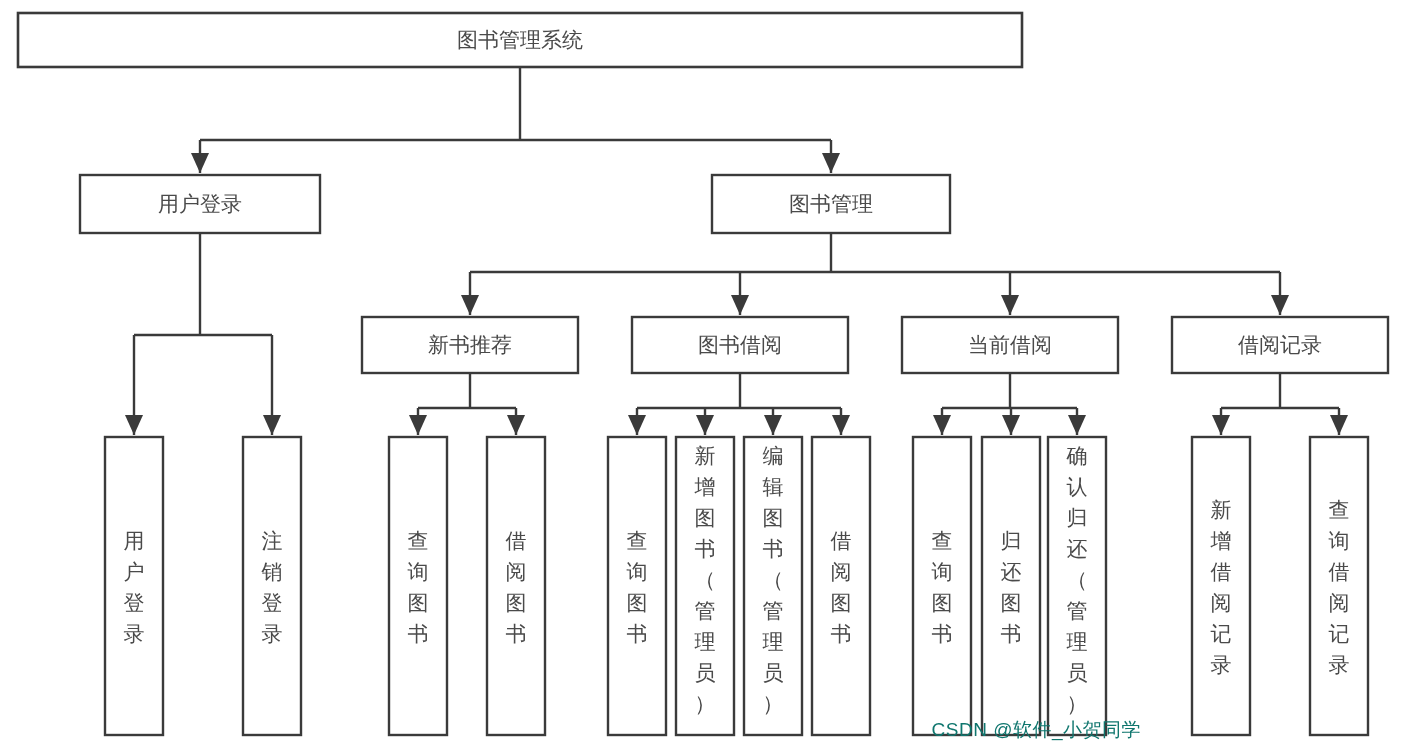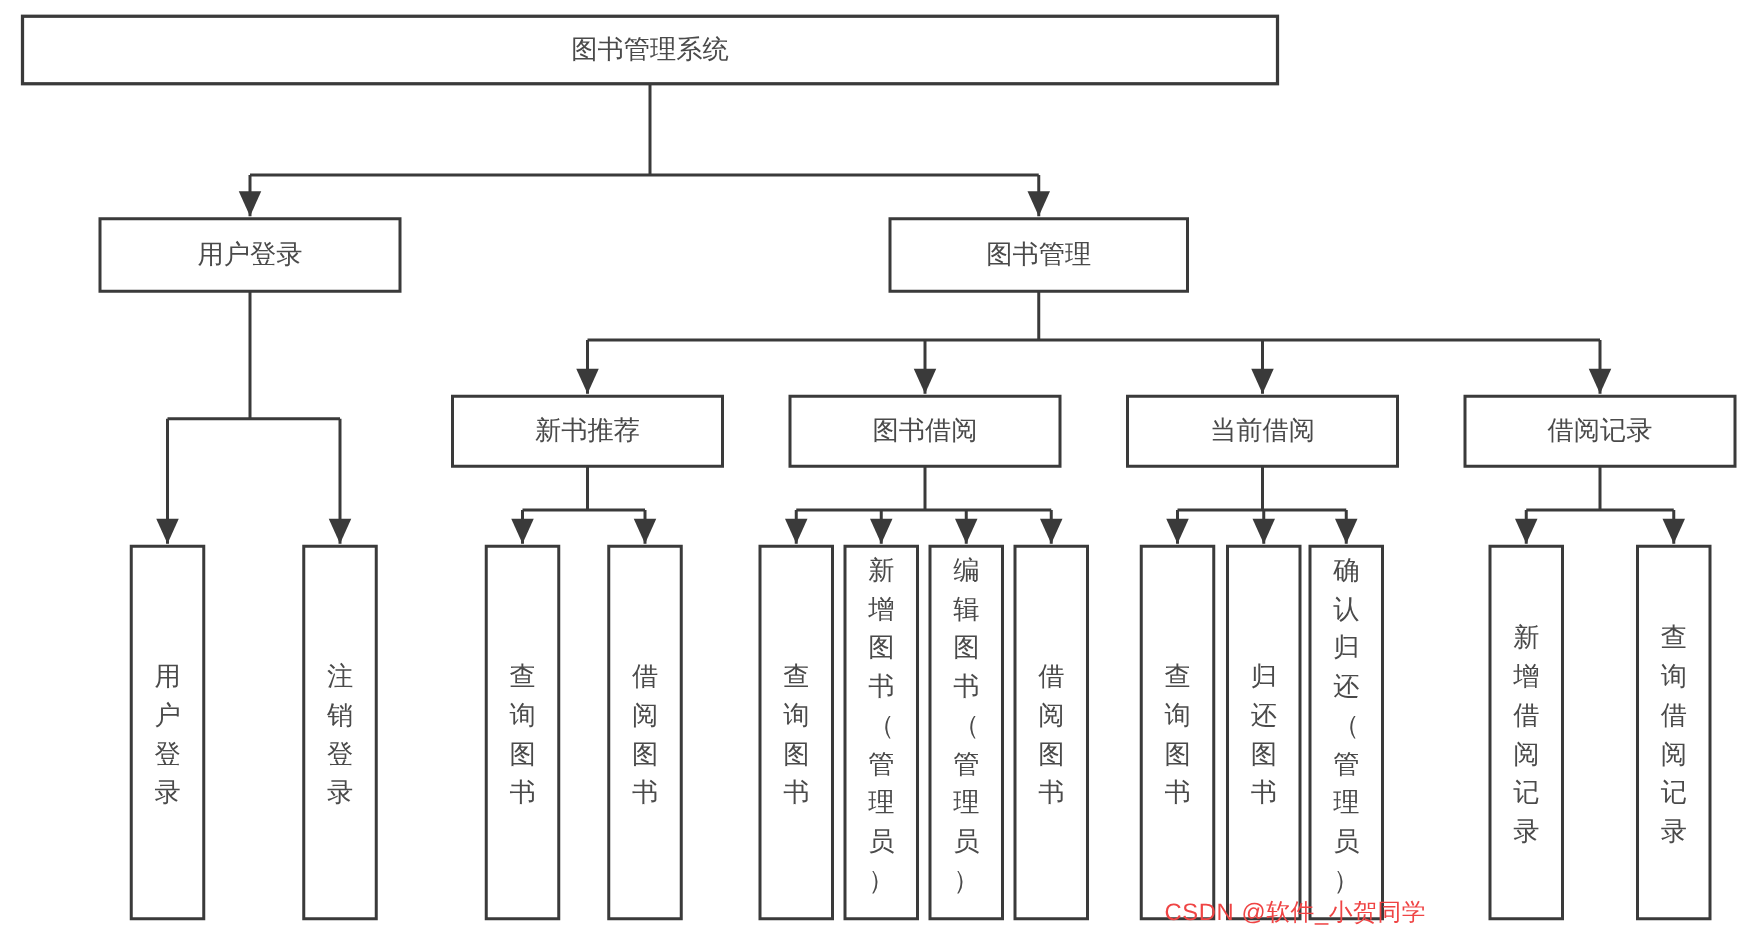--- a/index.html
+++ b/index.html
@@ -58,21 +58,21 @@
     font-family: "Liberation Sans", "DejaVu Sans", sans-serif;
     font-size: 21px;
     text-anchor: middle;
   }
   .watermark-text {
     position: absolute;
     right: 8px;
     bottom: 4px;
     font-family: "Liberation Sans", "DejaVu Sans", sans-serif;
     font-size: 19px;
-    color: #ef4444;
+    color: #0f766e;
     white-space: nowrap;
     letter-spacing: 0.5px;
     pointer-events: none;
   }
 </style>
 </head>
 <body>
 
 <div id="diagram-root">
   <svg class="diagram-canvas" viewBox="0 0 1405 747">

